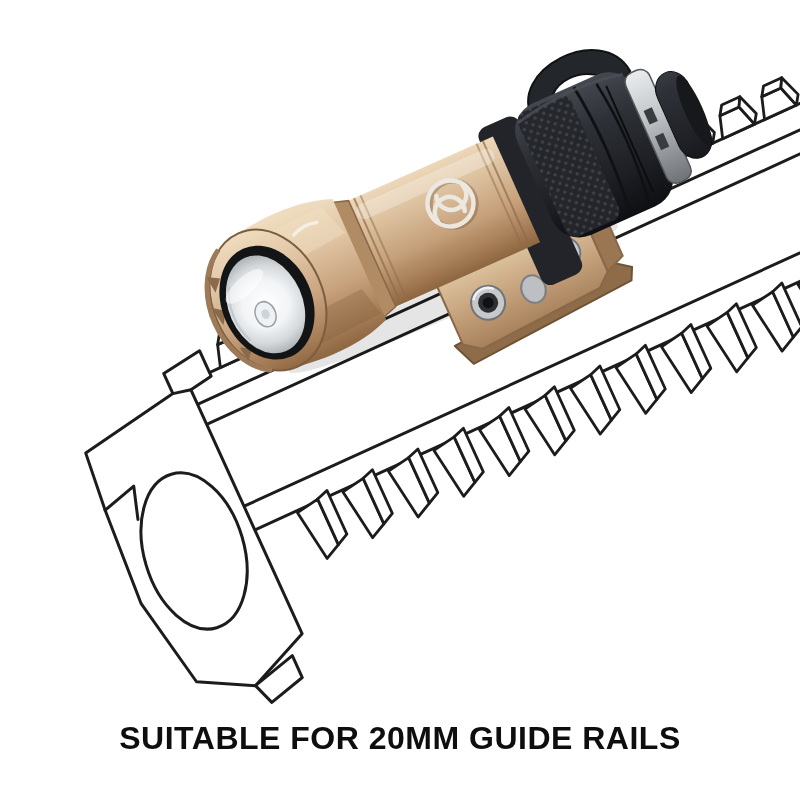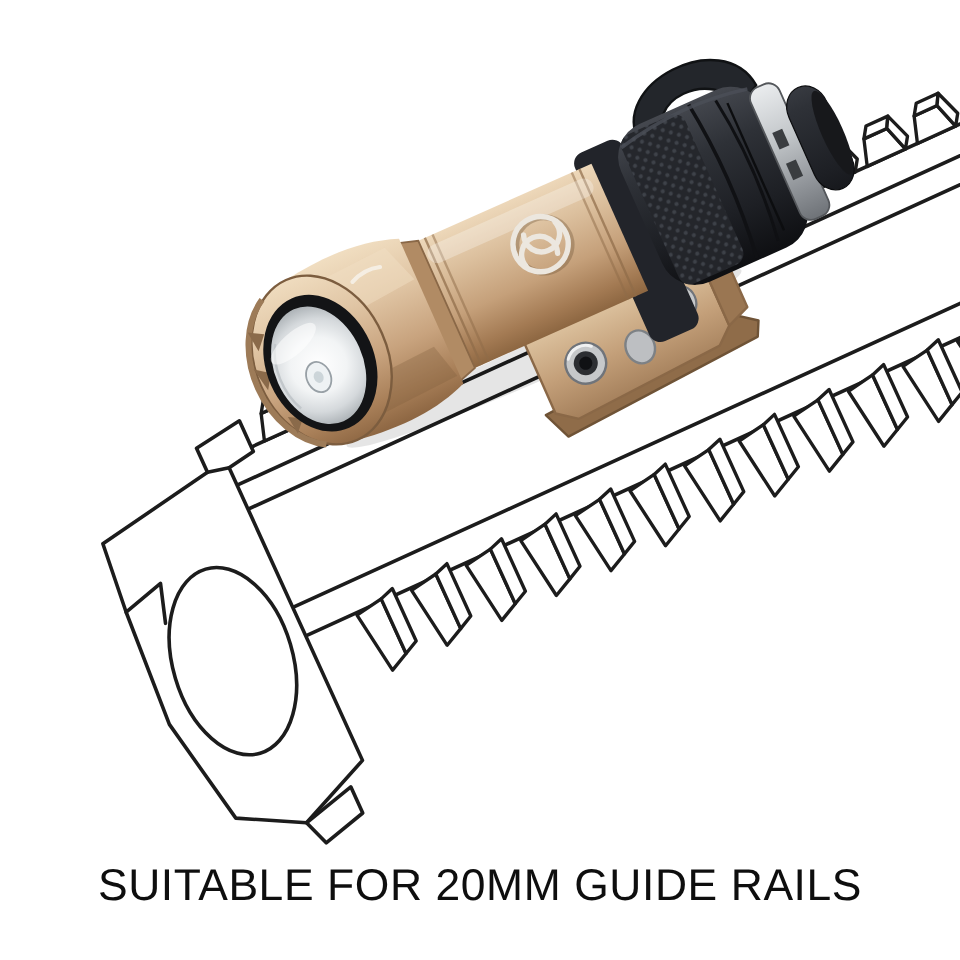--- a/index.html
+++ b/index.html
@@ -2,21 +2,21 @@
 <html style="--caption-color: #0e0e0e;"><head>
 <meta charset="utf-8">
 <style>
   html,body{margin:0;padding:0;background:#ffffff;}
   .stage{position:relative;width:800px;height:800px;background:#fff;overflow:hidden;
          font-family:"Liberation Sans","DejaVu Sans",sans-serif;}
   .stage svg{position:absolute;left:0;top:0;}
   .caption{
     position:absolute;left:0;top:712px;width:800px;height:52px;
     line-height:52px;text-align:center;
-    font-size:37px;font-weight:400;letter-spacing:.5px;
+    font-size:32px;font-weight:700;letter-spacing:.5px;
     color:var(--caption-color,#0e0e0e);
     white-space:nowrap;
   }
 </style>
 </head>
 <body>
 
 <div class="stage">
 
 <svg width="800" height="800" viewBox="0 0 800 800">

